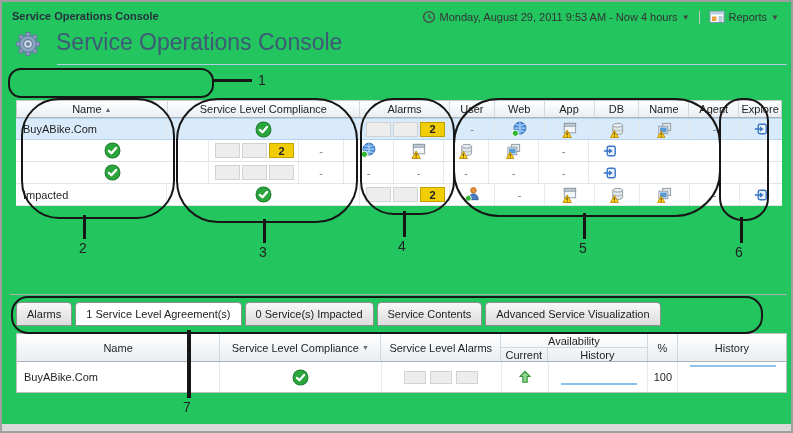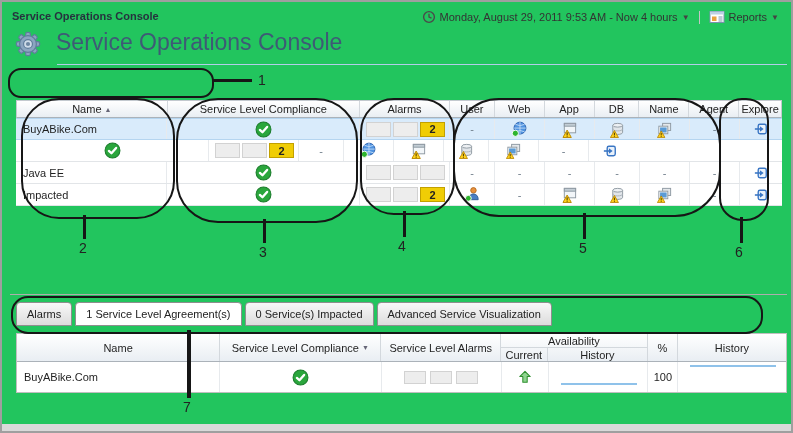--- a/index.html
+++ b/index.html
@@ -269,21 +269,20 @@
         </div>
       <div class="cell w-agent dash">-</div>
       <div class="cell w-exp">
           <svg class="i14">
             <use href="#i-explore"></use>
           </svg>
         </div>
     </div>
 
     <div class="svc-row">
-      <div class="cell name w-name">Java EE</div>
       <div class="cell w-slc">
           <svg class="i16">
             <use href="#i-check"></use>
           </svg>
         </div>
       <div class="cell w-al">
           <div class="alarm-strip">
         <div class="abox"></div>
         <div class="abox"></div>
         <div class="abox"></div>
@@ -368,20 +367,21 @@
 
   <div class="abs co-ellipse" style="left:717px;top:96px;width:46px;height:119px;border-radius:23px;"></div>
   <div class="abs co-vline" style="left:738px;top:215px;height:26px;"></div>
   <div class="abs co-label" style="left:733px;top:242px;">6</div>
 
   <div class="abs" id="sep-line"></div>
   <div class="abs" id="tabs">
     <div class="tab">Alarms</div>
     <div class="tab active">1 Service Level Agreement(s)</div>
     <div class="tab">0 Service(s) Impacted</div>
+    <div class="tab">Service Contents</div>
     <div class="tab">Advanced Service Visualization</div>
   </div>
 
   <div class="abs co-ellipse" style="left:9px;top:294px;width:748px;height:34px;border-radius:17px;z-index:20;"></div>
   <div class="abs co-vline" style="left:185px;top:328px;height:68px;width:4px;z-index:20;"></div>
   <div class="abs co-label" style="left:181px;top:397px;z-index:20;">7</div>
 
   <div class="abs" id="sla-table">
     <div class="sla-head">
       <div class="sla-h sw-name">Name</div>

